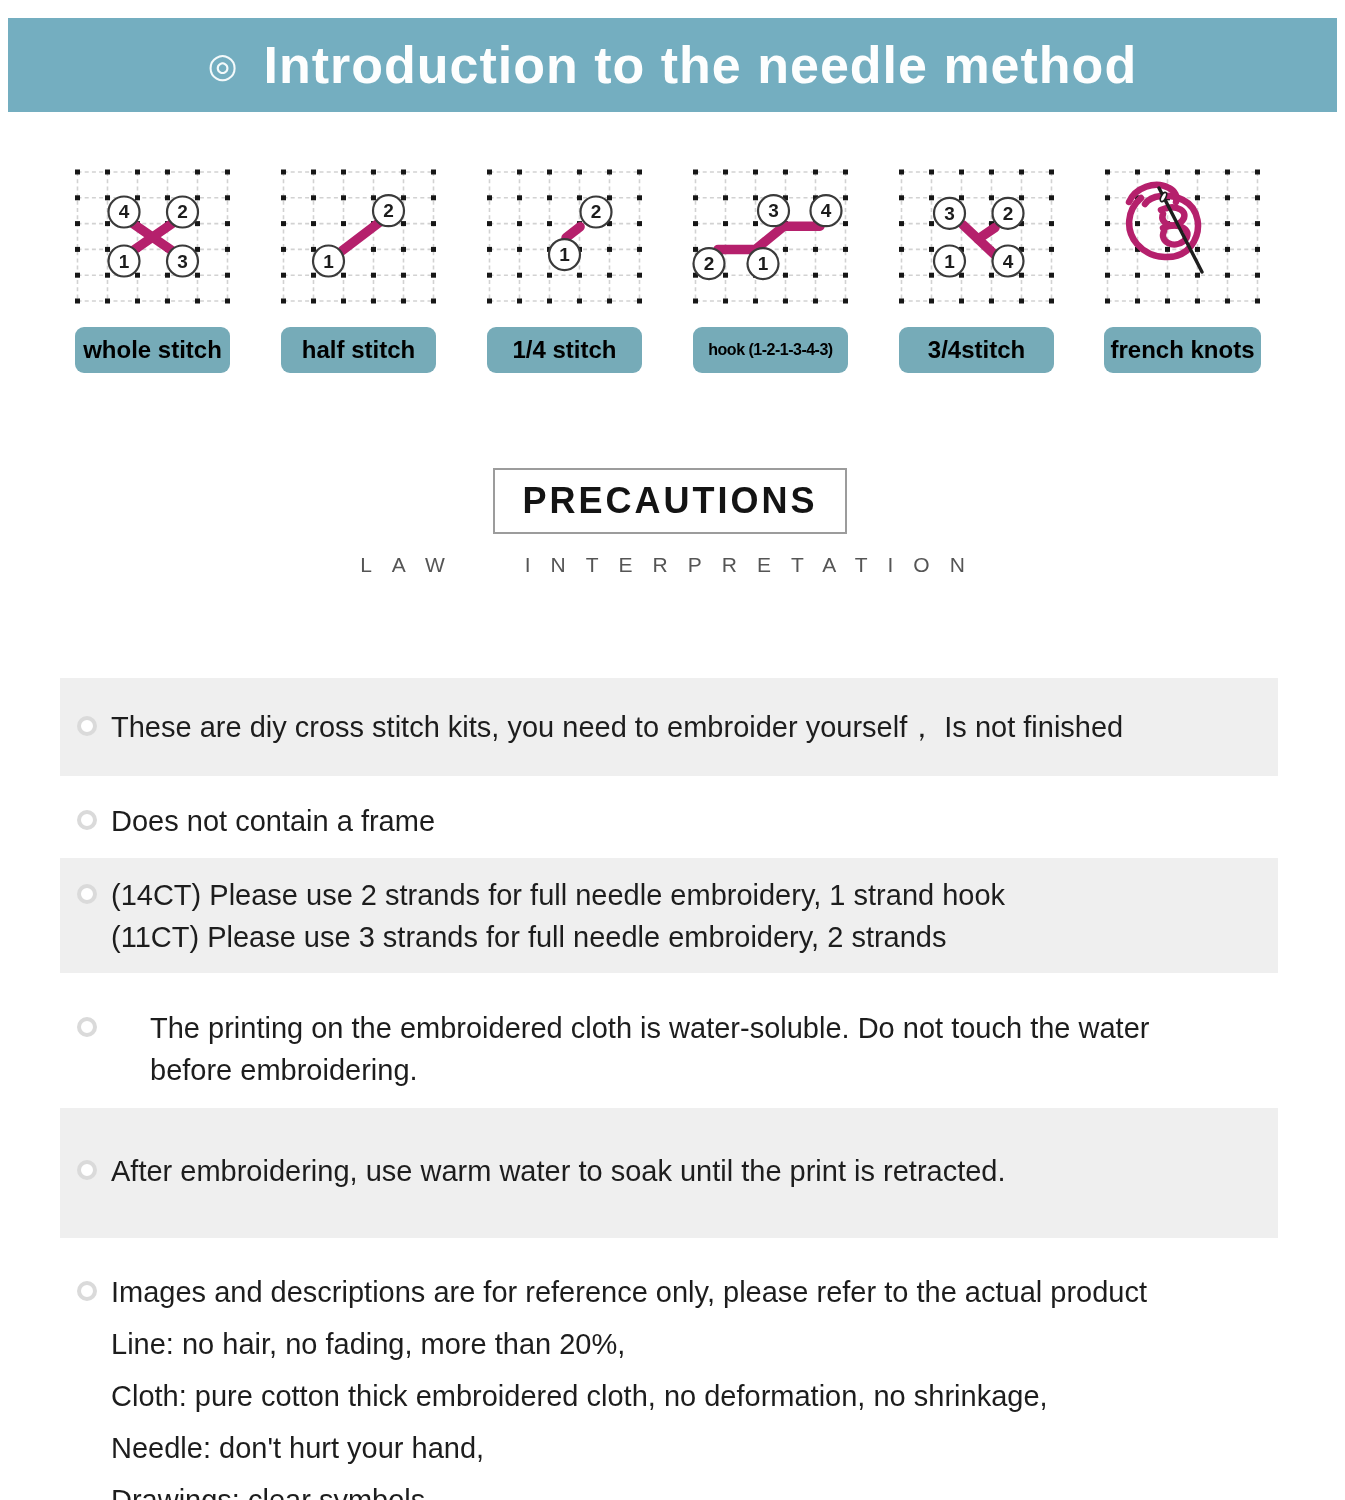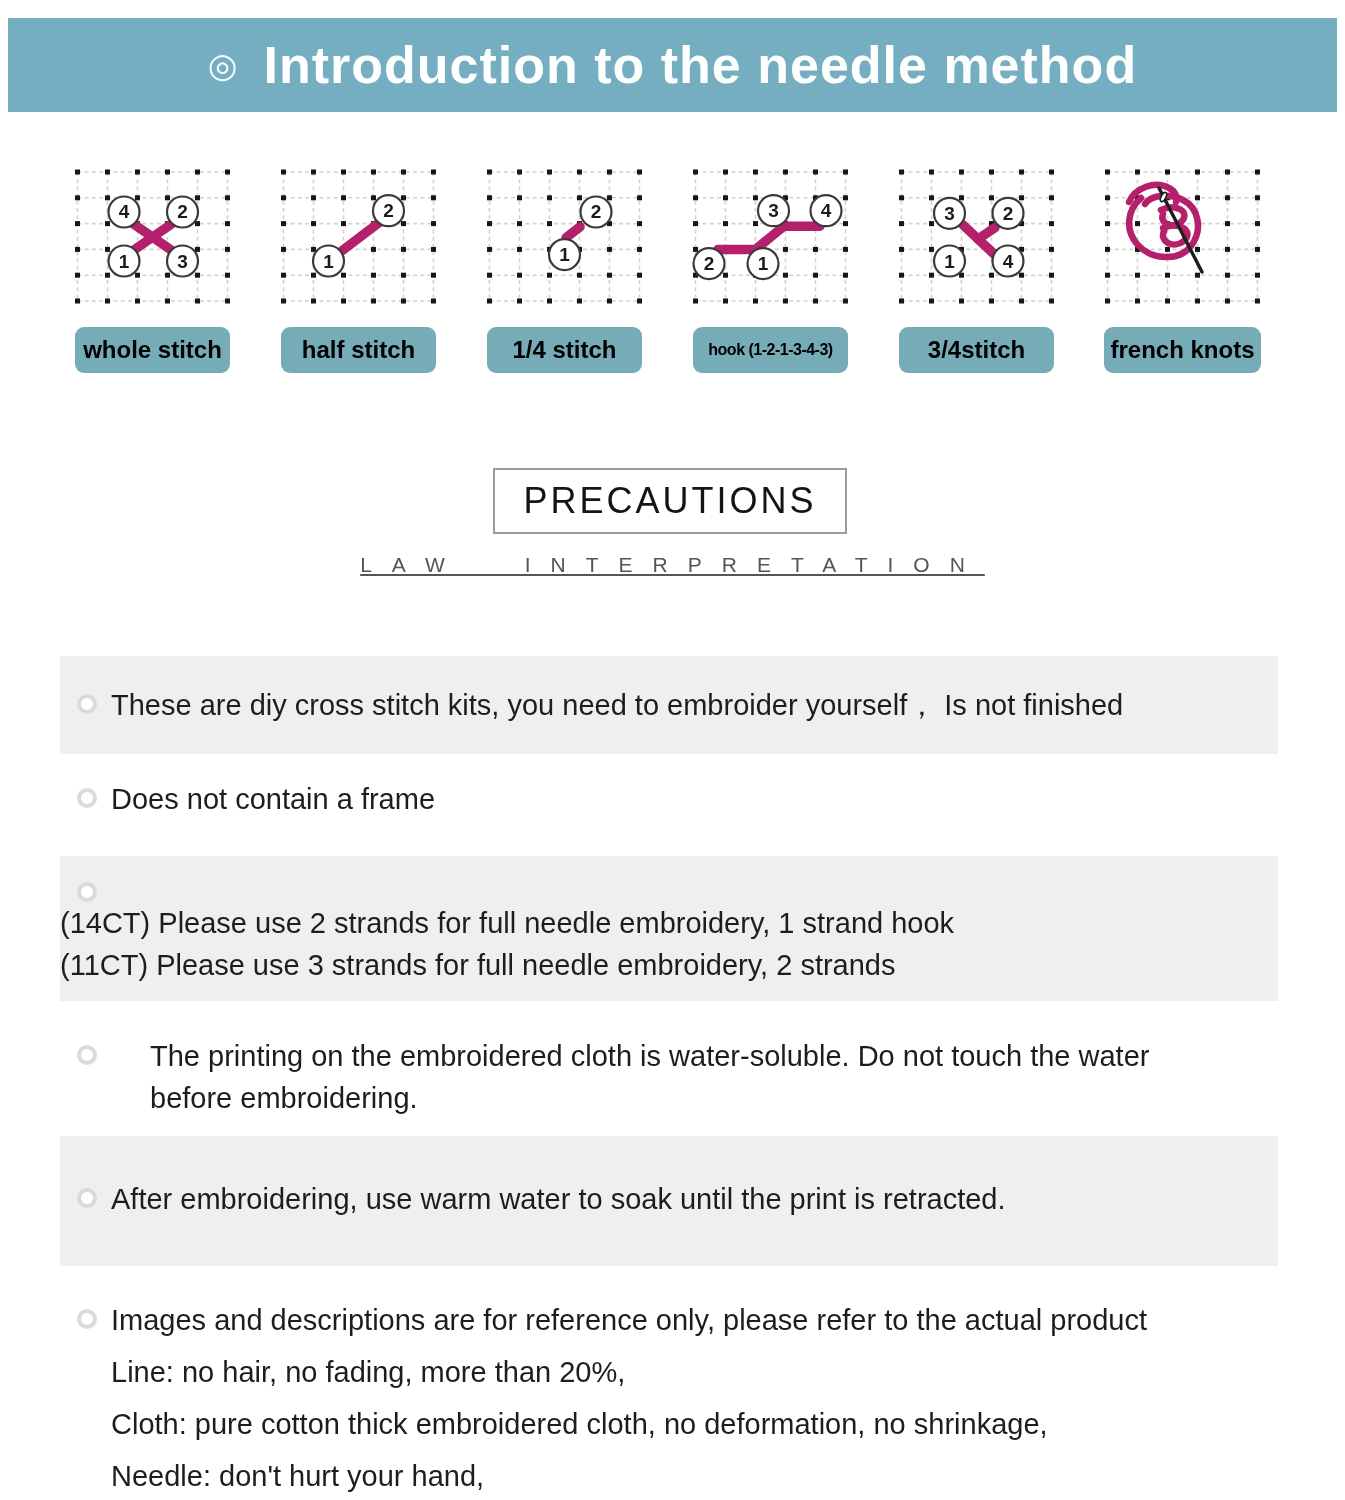--- a/index.html
+++ b/index.html
@@ -17,34 +17,34 @@
   .diagram{width:155px;display:flex;flex-direction:column;align-items:center;}
   .diagram svg{display:block;overflow:visible;}
   .diagram-label{margin-top:24px;min-width:155px;height:46px;box-sizing:border-box;padding:0 6px;
                  background:var(--labelbg,#76abb8);border-radius:9px;color:#000000;font-weight:bold;
                  font-size:24px;display:flex;align-items:center;justify-content:center;white-space:nowrap;}
   .diagram-label.small{font-size:16px;letter-spacing:-0.5px;}
 
   
   .precautions-box{position:absolute;left:493px;top:468px;width:350px;height:62px;border:2px solid #9c9c9c;
                    display:flex;align-items:center;justify-content:center;background:#fff;}
-  .precautions-title{font-size:36px;font-weight:normal;color:#141414;letter-spacing:3px;}
+  .precautions-title{font-size:36px;font-weight:bold;color:#141414;letter-spacing:3px;}
   .law{position:absolute;left:0;top:553px;width:100%;text-align:center;font-size:21px;color:#555;
-       letter-spacing:20px;word-spacing:34px;white-space:nowrap;text-decoration:underline;}
+       letter-spacing:20px;word-spacing:34px;white-space:nowrap;}
 
   
   .items{position:absolute;left:60px;top:656px;width:1218px;}
   .item{display:flex;box-sizing:border-box;}
   .item.shaded{background:var(--shade,#efefef);}
   .bullet{flex:none;width:12px;height:12px;border:4px solid #dadada;border-radius:50%;
           margin:10px 14px 0 17px;background:#fff;}
   .lines{font-size:29px;color:#1d1d1d;line-height:42px;}
-  .item-0{padding:28px 0;}
+  .item-0{padding:28px 0;margin-top:22px;}
   .item-1{margin-top:24px;}
-  .item-2{margin-top:36px;padding:16px 0 15px;flex-direction:column;}
+  .item-2{margin-top:16px;padding:16px 0 15px;}
   .item-3{margin-top:34px;gap:39px;}
   .item-4{margin-top:17px;padding:42px 0 46px;}
   .item-5{margin-top:28px;}
   .item-5 .lines{line-height:52px;}
   .item-5 .bullet{margin-top:15px;}
 </style>
 </head>
 <body>
 
 <div class="page">

